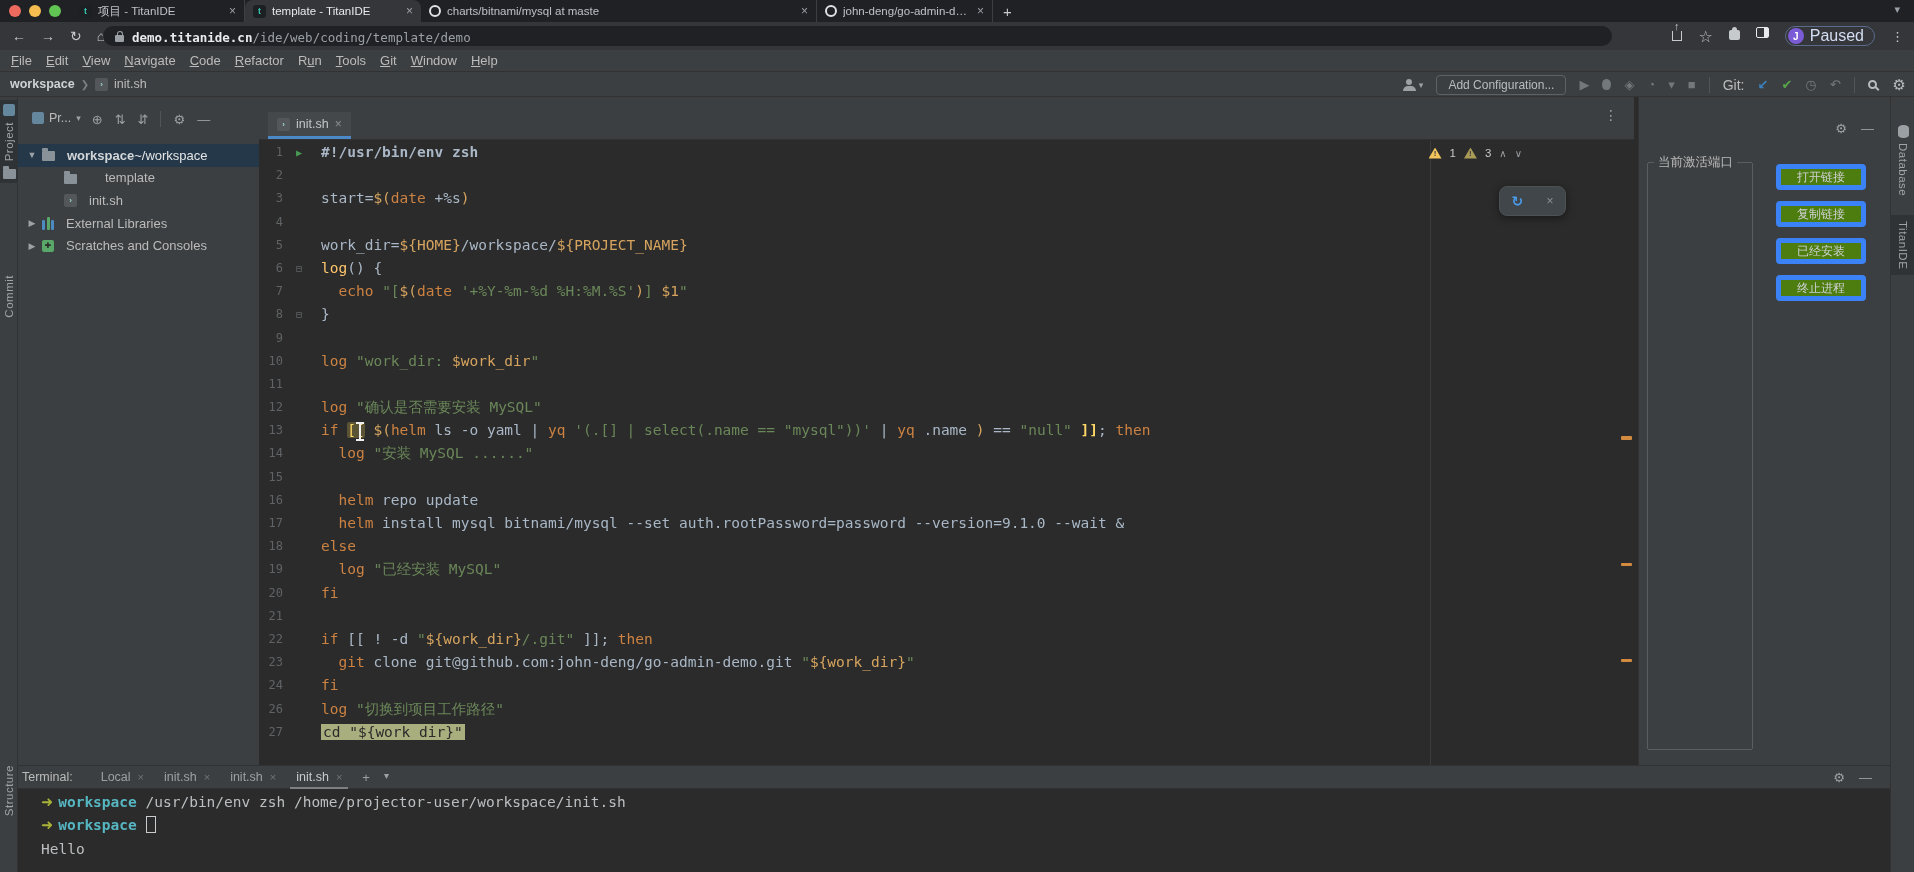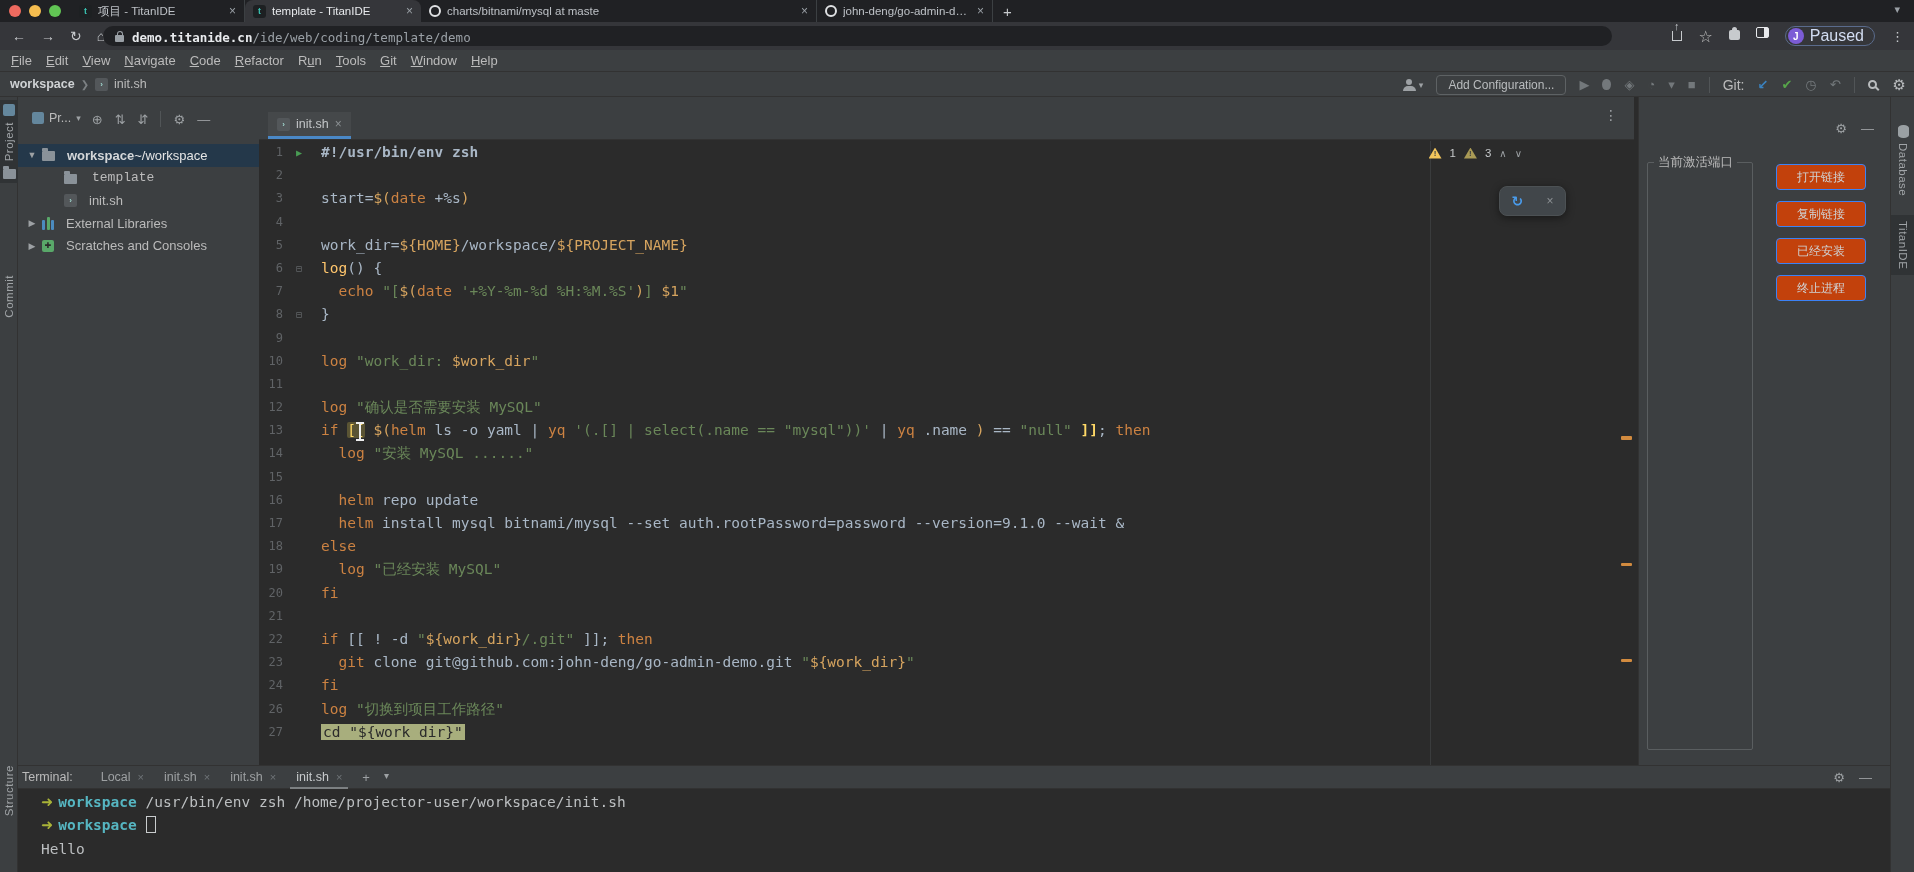--- a/index.html
+++ b/index.html
@@ -98,21 +98,21 @@
   .refreshcard{position:absolute;left:1240px;top:89px;width:67px;height:30px;background:#41464a;border:1px solid #4c5154;border-radius:8px;box-shadow:0 2px 8px rgba(0,0,0,.45);display:flex;align-items:center;justify-content:space-around}
   .refreshcard .rf{color:#4a9bea;font-weight:bold;font-size:14px}
   .refreshcard .x{color:#8b9093;font-size:12px}
   .smark{position:absolute;width:11px;border-radius:1px;background:#d28b3f}
 
   .rpanel{position:absolute;left:1638px;top:97px;width:252px;height:668px;background:#3c3f41;border-left:1px solid #323232}
   .rp-icons{position:absolute;right:16px;top:24px;display:flex;gap:14px;color:#9da1a4;font-size:13px}
   .groupbox{position:absolute;left:8px;top:65px;width:106px;height:588px;border:1px solid #5a5e60;border-radius:2px}
   .grouplabel{position:absolute;top:-9px;left:6px;background:#3c3f41;padding:0 4px;font-size:12.5px;color:#bbbbbb;white-space:nowrap}
   .rbtns{position:absolute;left:137px;top:67px;display:flex;flex-direction:column;gap:11px}
-  .rbtn{width:90px;height:26px;border:1px solid #3b82f6;border-radius:4px;background:#c2410c;color:#cfd2d4;font-size:12px;display:flex;align-items:center;justify-content:center}
+  .rbtn{width:90px;height:26px;border:5px solid #3b82f6;border-radius:4px;background:#4d7c0f;color:#cfd2d4;font-size:12px;display:flex;align-items:center;justify-content:center}
 
   .termhdr{position:absolute;left:18px;top:765px;width:1872px;height:24px;background:#3c3f41;border-top:1px solid #323232;border-bottom:1px solid #323232;display:flex;align-items:center}
   .term-label{font-size:12.5px;color:#bbbbbb;padding-left:4px}
   .ttab{position:relative;display:flex;align-items:center;gap:7px;height:24px;padding:0 10px;font-size:12.5px;color:#9da0a2}
   .ttab.active{color:#c8cbcd}
   .ttab.active:after{content:"";position:absolute;left:4px;right:4px;bottom:0;height:2px;background:#7c8082}
   .ttab .x{font-size:11px;color:#6f7478}
   .term-actions{display:flex;gap:14px;color:#9da1a4;font-size:13px;margin-left:10px}
   .termhdr-right{position:absolute;right:18px;display:flex;gap:14px;color:#9da1a4;font-size:13px}
   .termbody{position:absolute;left:18px;top:790px;width:1872px;height:82px;background:#2b2b2b;padding:1px 0 0 23px}
@@ -297,21 +297,21 @@
     <div class="tree">
         <div class="trow sel" style="padding-left: 8px;">
           <span class="chev">▼</span>
           <span class="ticn i-folder"></span>
           <span class="lbl-b" style="margin-left: 6px;">workspace</span>
           <span class="sub">~/workspace</span>
         </div>
         <div class="trow" style="padding-left: 30px;">
           <span class="chev"></span>
           <span class="ticn i-folder"></span>
-          <span style="margin-left: 9px; font-family: Liberation Mono, monospace;">template</span>
+          <span style="margin-left: 22px;">template</span>
         </div>
         <div class="trow" style="padding-left: 30px;">
           <span class="chev"></span>
           <span class="ticn i-script">›</span>
           <span style="margin-left: 6px;">init.sh</span>
         </div>
         <div class="trow" style="padding-left: 8px;">
           <span class="chev">▶</span>
           <span class="ticn i-lib">
             <i></i>

